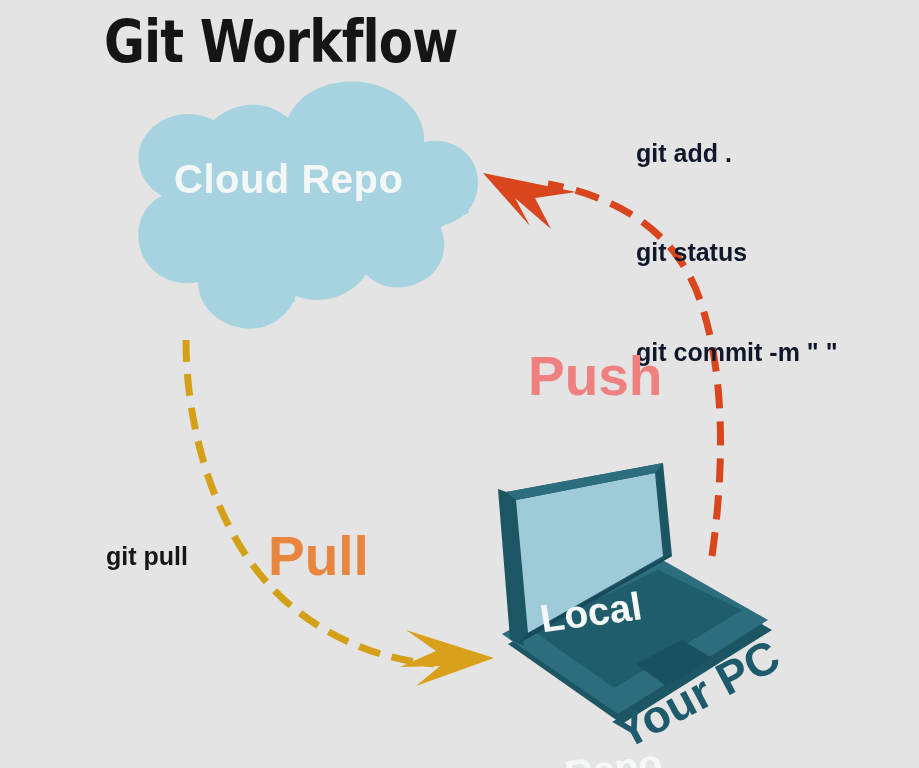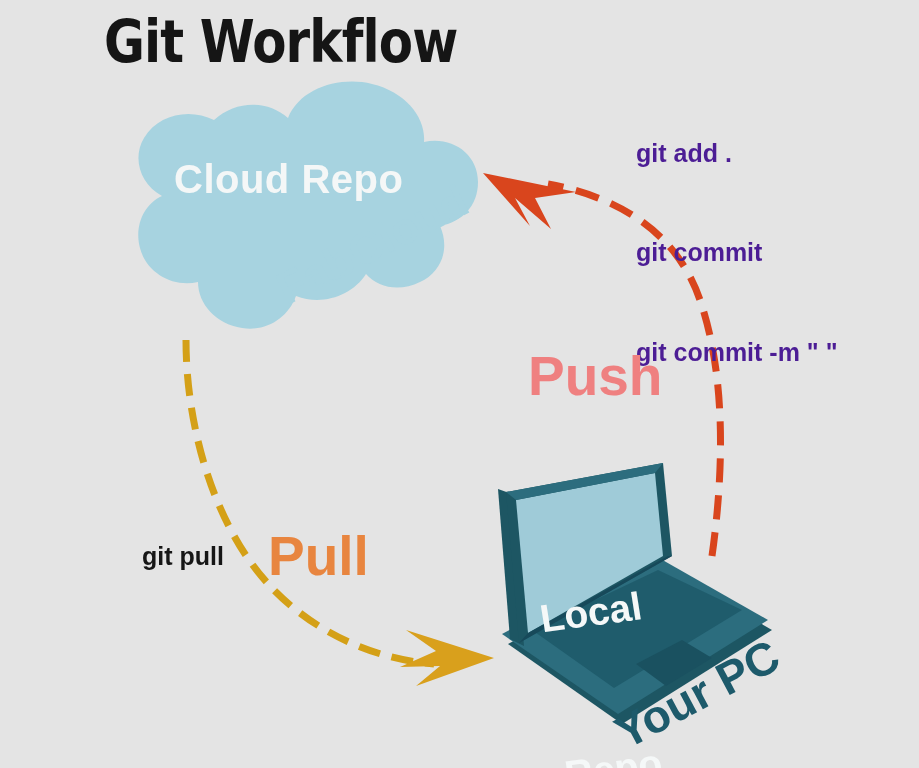--- a/index.html
+++ b/index.html
@@ -40,21 +40,21 @@
     transform-origin: left top;
     font-family: "DejaVu Sans", sans-serif;
   }
 
   
   #cmds {
     left: 636px;
     top: 70px;
     font-size: 25px;
     font-weight: bold;
-    color: #4c1d95;
+    color: #0f172a;
     line-height: 1.33;
   }
   #cmds div { white-space: pre; }
 
   
   #cloud-repo-label {
     left: 174px;
     top: 156px;
     font-size: 40px;
     font-weight: bold;
@@ -90,21 +90,20 @@
     color: #e8853f;
   }
 
   
   #gitpull-label {
     left: 106px;
     top: 542px;
     font-size: 25px;
     font-weight: bold;
     color: #161616;
-    margin-left: 36px;
   }
 
   
   #local-repo-label {
     left: 520px;
     top: 490px;
     font-size: 39px;
     font-weight: bold;
     color: #f5f8f8;
     transform: rotate(-9deg) skewY(1.5deg);
@@ -193,21 +192,21 @@
       <path d="M 506 492 L 663 463 L 655 473 L 516 500 Z" fill="#2c6d7e"></path>
 
       <path d="M 519 643 L 528 633 L 668 556 L 672 556 Z" fill="#17495a"></path>
     </g>
   </svg>
 
   <div class="txt" id="title">Git Workflow</div>
 
   <div class="txt" id="cmds">
     <div>git add .</div>
-    <div>git commit</div>
+    <div>git status</div>
     <div>git commit -m " "</div>
   </div>
 
   <div class="txt" id="cloud-repo-label">Cloud Repo</div>
 
   <div class="txt" id="fabcloud-label">FabCloud</div>
 
   <div class="txt" id="pull-label">Pull</div>
 
   <div class="txt" id="push-label">Push</div>

